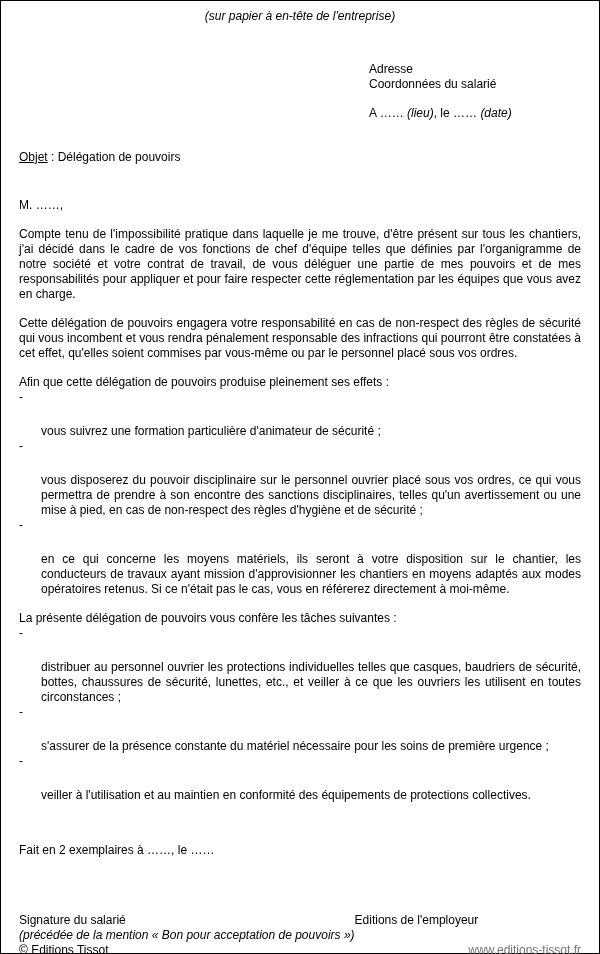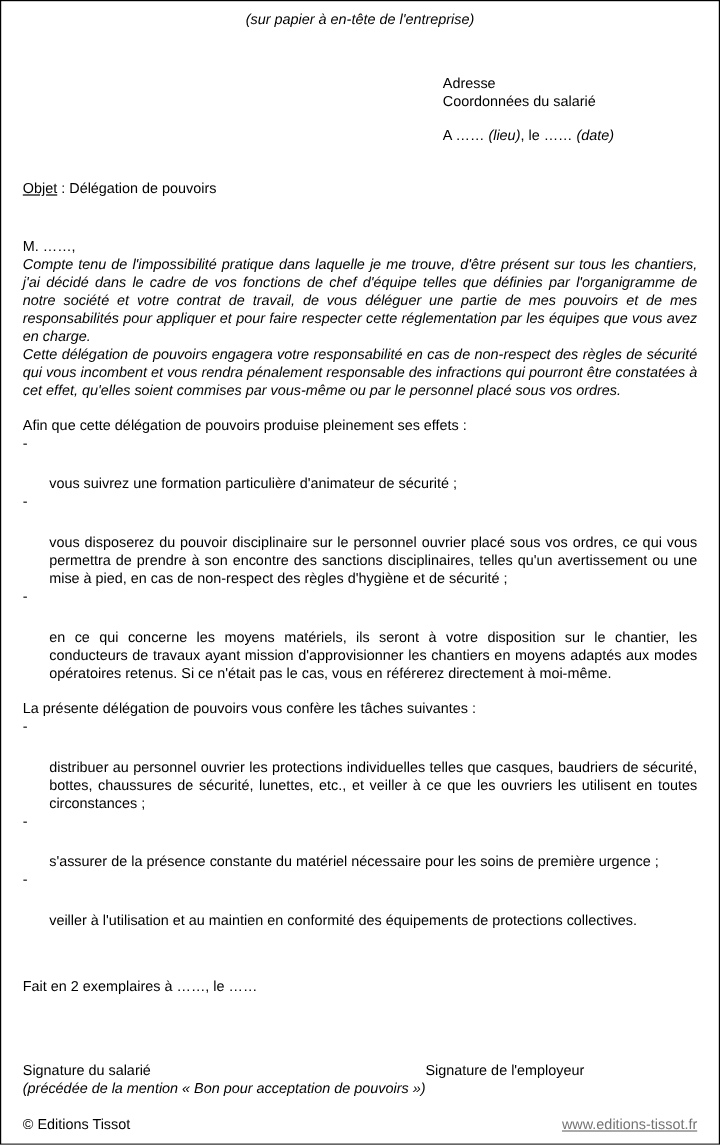--- a/index.html
+++ b/index.html
@@ -25,22 +25,22 @@
   .address-block {
     margin-top: 38px;
     margin-left: 350px;
   }
   .date-line { margin-top: 14px; }
   .it { font-style: italic; }
   .subject { margin-top: 29px; }
   .subject .underline { text-decoration: underline; }
   .salutation { margin-top: 33px; }
   .para {
+    margin-top: 14px;
     text-align: justify;
-    font-style: italic;
   }
   .list-intro {
     margin-top: 14px;
     text-align: justify;
   }
   .list { margin: 0; }
   .list-item {
     display: flex;
     text-align: justify;
   }
@@ -122,21 +122,21 @@
     </div>
   </div>
 
   <div class="closing">Fait en 2 exemplaires à ……, le ……</div>
 
   <div class="signatures">
     <div class="sig-left">
       <div>Signature du salarié</div>
       <div class="sig-note">(précédée de la mention « Bon pour acceptation de pouvoirs »)</div>
     </div>
-    <div class="sig-right">Signature de l'employeur</div>
+    <div class="sig-right">Editions de l'employeur</div>
   </div>
 
   <div class="footer">
     <span>© Editions Tissot</span>
     <a>www.editions-tissot.fr</a>
   </div>
 
 </div>
 
 </body></html>

